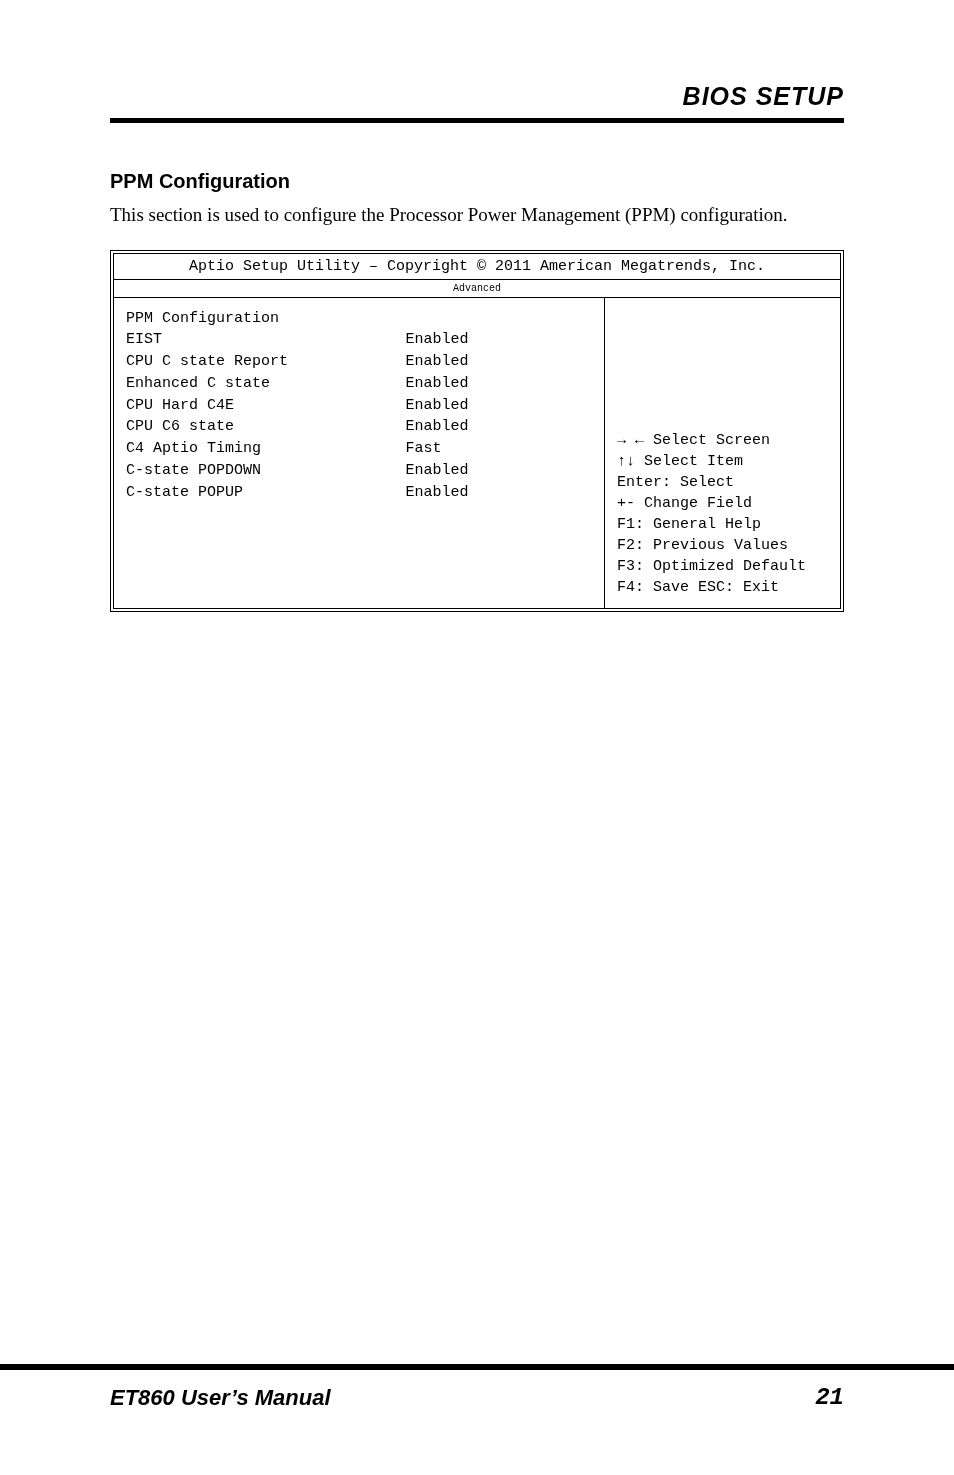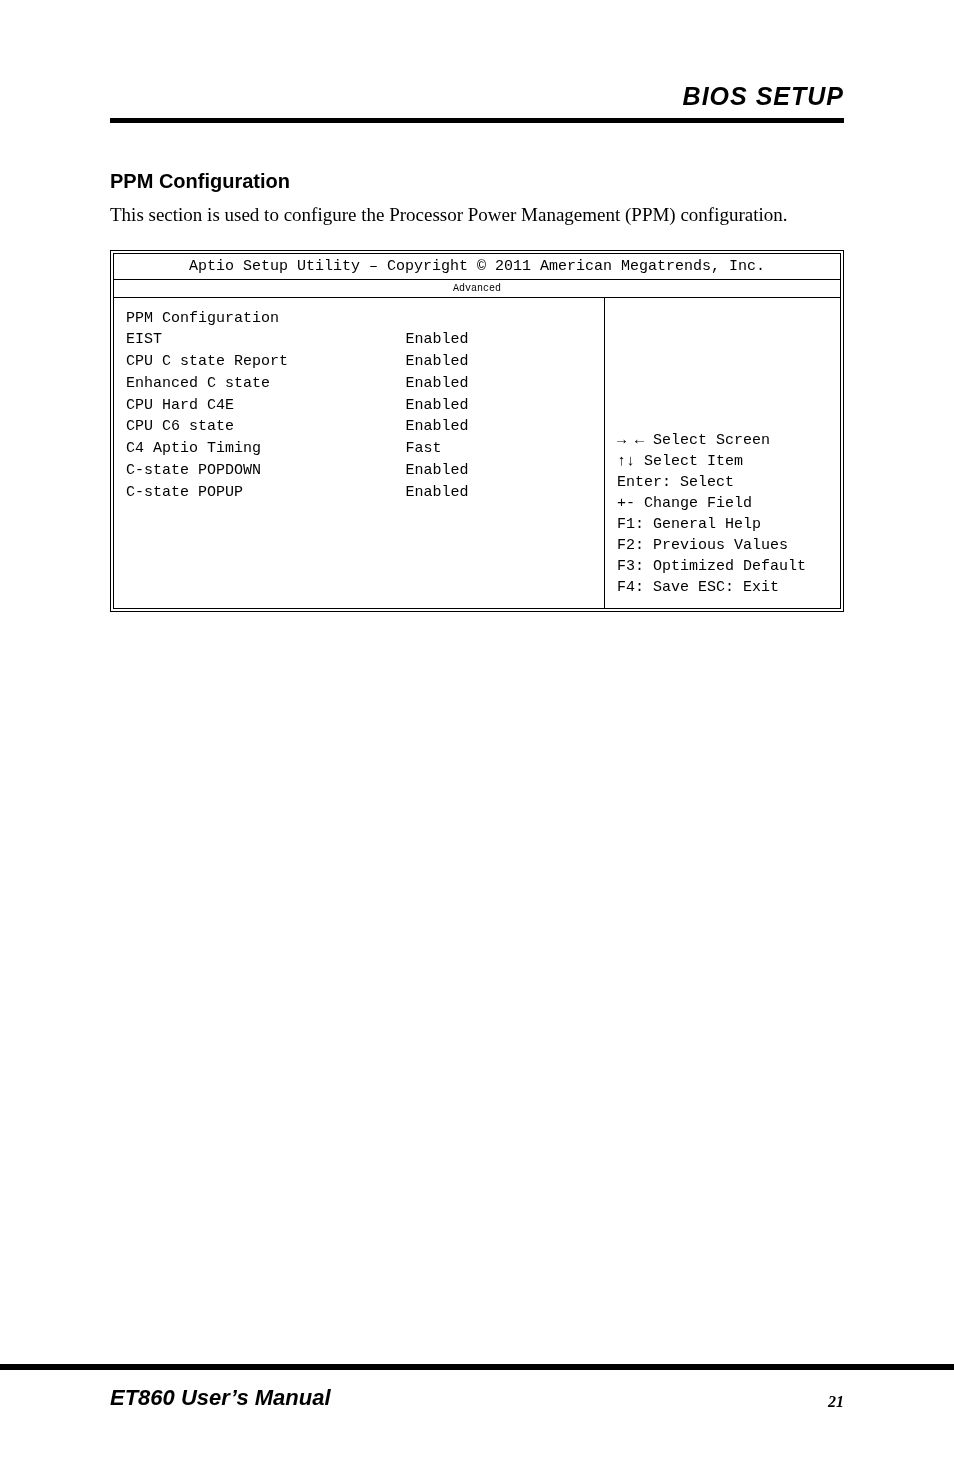--- a/index.html
+++ b/index.html
@@ -125,24 +125,24 @@
 }
 
 .footer-left {
   font-family: Arial, Helvetica, sans-serif;
   font-weight: 900;
   font-style: italic;
   font-size: 22px;
 }
 
 .footer-right {
-  font-family: Liberation Serif, serif;
+  font-family: Liberation Mono, monospace;
   font-weight: 900;
   font-style: italic;
-  font-size: 16px;
+  font-size: 24px;
 }
 </style>
 </head>
 <body>
 
 <div class="page">
   <div class="header">BIOS SETUP</div>
   <div class="hr-outer"></div>
 
   <div class="body-start">

